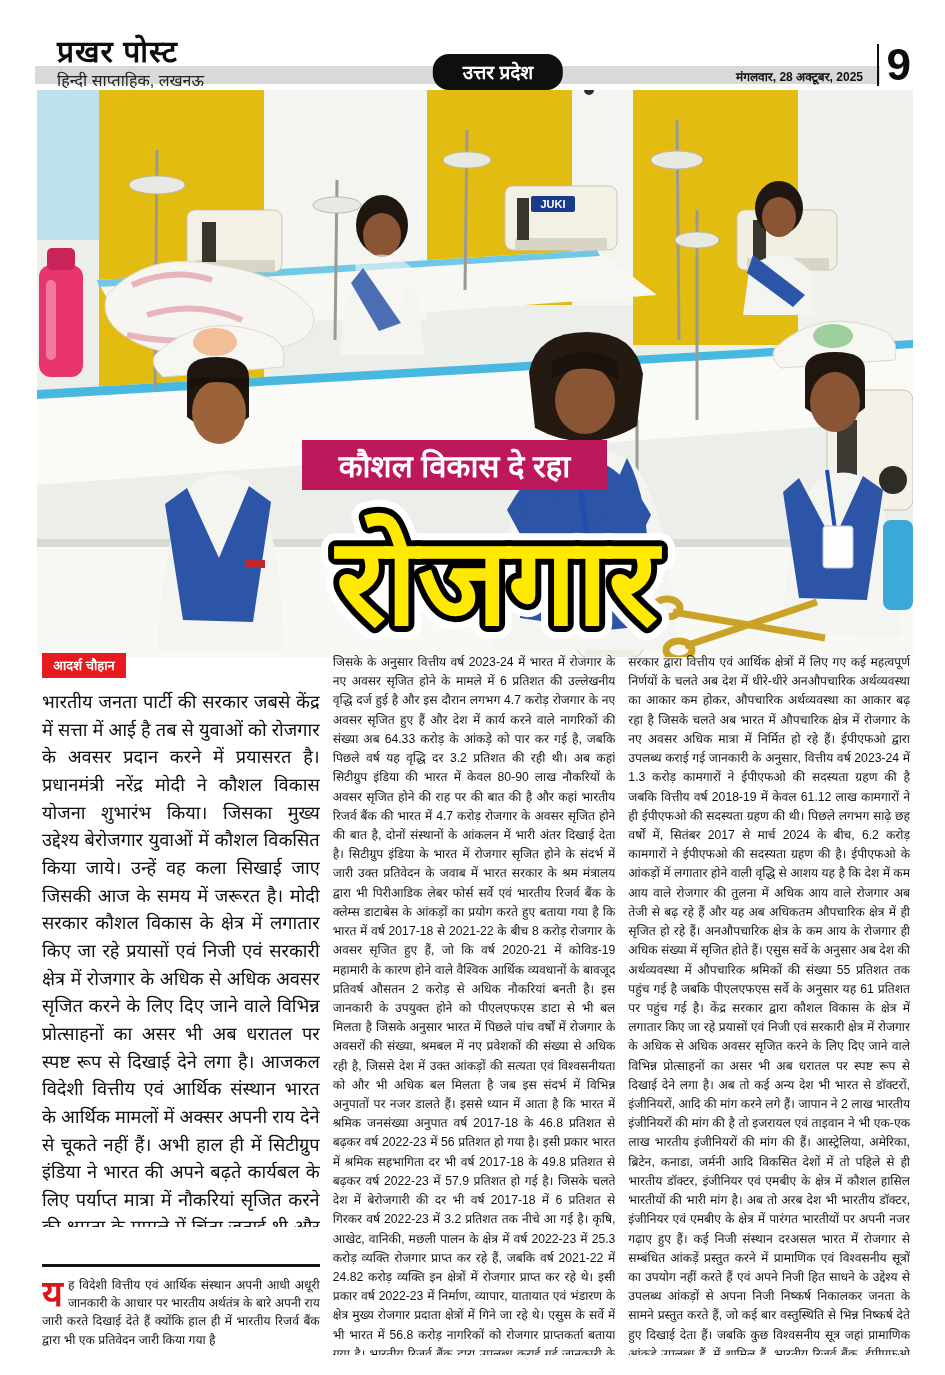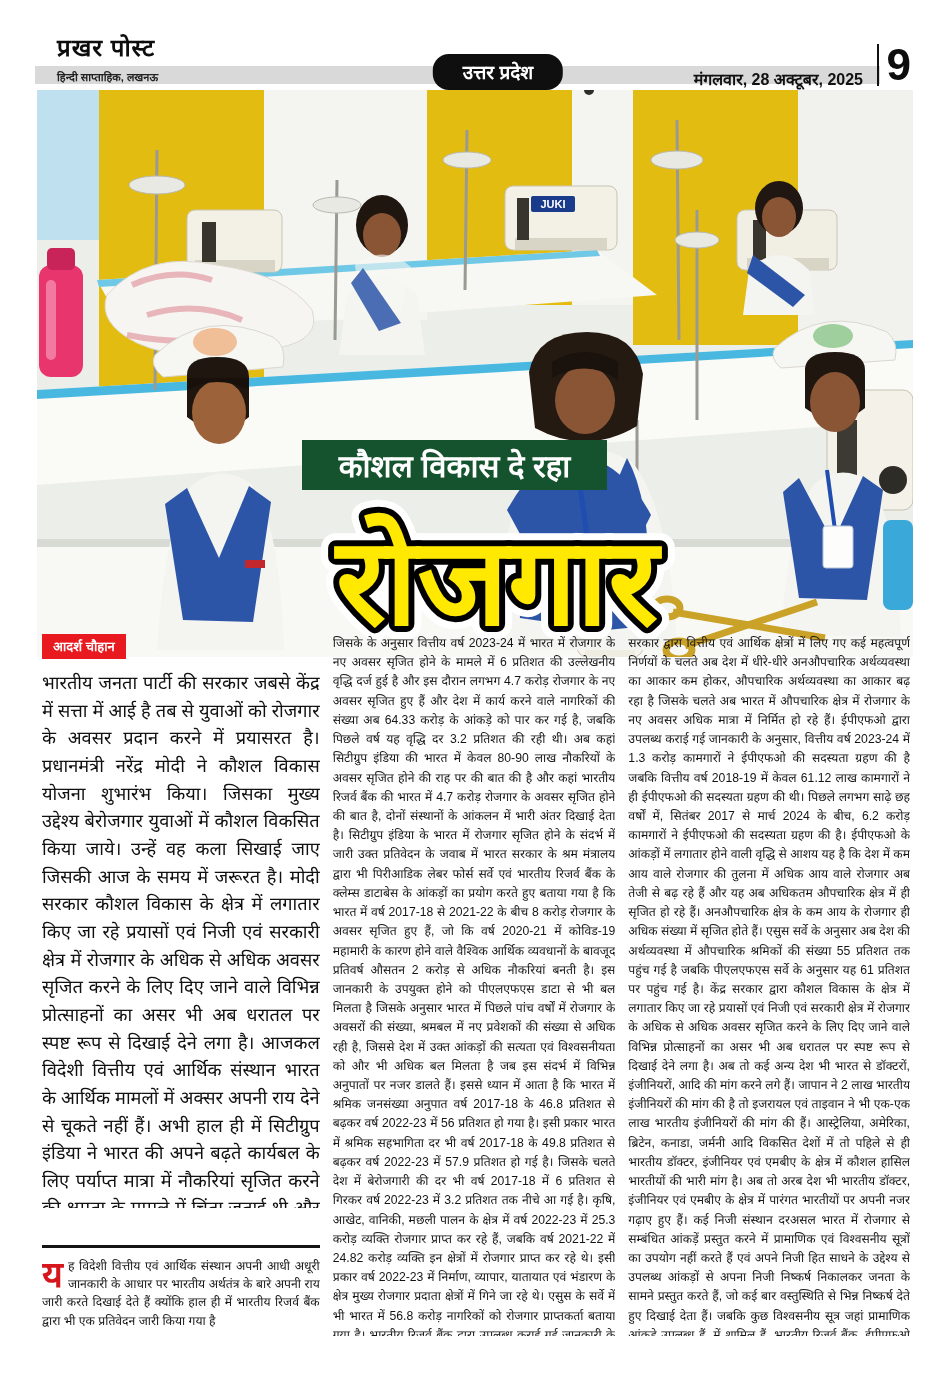--- a/index.html
+++ b/index.html
@@ -3,42 +3,42 @@
 <meta charset="utf-8">
 <style>
   html,body { margin:0; padding:0; background:#bfbfbf; }
   .page {
     position:relative; width:945px; height:1375px; margin:0 auto;
     background:#ffffff; overflow:hidden;
     font-family:"Liberation Sans","DejaVu Sans",sans-serif; color:#111;
   }
   
   .hdr { position:absolute; left:35px; top:30px; width:876px; height:58px; }
-  .masthead { position:absolute; left:22px; top:0; font-size:24px; font-weight:bold; color:#0d0d0d; letter-spacing:1px; }
+  .masthead { position:absolute; left:22px; top:0; font-size:30px; font-weight:bold; color:#0d0d0d; letter-spacing:1px; }
   .band { position:absolute; left:0; top:36px; width:845px; height:18px; background:#d9d9d9; }
-  .tagline { position:absolute; left:22px; top:39px; font-size:11px; font-weight:bold; color:#222; }
+  .tagline { position:absolute; left:22px; top:39px; font-size:16px; font-weight:normal; color:#222; }
   .edition-badge {
     position:absolute; left:50%; top:24px; transform:translateX(-50%);
     background:#0f0f0f; color:#fff; font-size:19px; font-weight:bold;
     padding:5px 30px; border-radius:16px; white-space:nowrap;margin-left:25px;
   }
-  .dateline { position:absolute; right:48px; top:38px; font-size:16px; font-weight:bold; color:#111; }
+  .dateline { position:absolute; right:48px; top:38px; font-size:12px; font-weight:bold; color:#111; }
   .pageno { position:absolute; right:0; top:14px; font-size:44px; font-weight:bold; line-height:0.95;
             border-left:2px solid #111; padding-left:8px; color:#0d0d0d; }
   
   .photo { position:absolute; left:37px; top:90px; width:876px; height:567px; overflow:hidden; background:#e9ebe8; }
   .photo svg { display:block; }
   .kicker {
     position:absolute; left:265px; top:350px; width:305px; height:50px;
-    background:#14532d; color:#ffffff; font-size:31px; font-weight:bold;
+    background:#be185d; color:#ffffff; font-size:31px; font-weight:bold;
     display:flex; align-items:center; justify-content:center; white-space:nowrap;
   }
   .bigtitle { position:absolute; left:170px; top:392px; width:580px; height:185px; }
   
-  .columns { position:absolute; left:42px; top:634px; width:868px; height:702px; display:flex; gap:13px; }
+  .columns { position:absolute; left:42px; top:653px; width:868px; height:702px; display:flex; gap:13px; }
   .col { overflow:hidden; text-align:justify; }
   .col1 { position:relative; width:282px; height:100%; }
   .col2 { width:287px; } .col3 { width:286px; }
   .col2, .col3 { font-size:12.2px; line-height:1.575; color:#141414; }
   .byline-box {
     display:inline-block; background:#e8191f; color:#fff;
     font-size:13px; font-weight:bold; padding:3px 11px 4px; margin-bottom:11px;
   }
   .lead { font-size:18.2px; line-height:1.52; color:#101010; max-height:538px; overflow:hidden; }
   .intro-block { position:absolute; left:0; right:0; bottom:6px; }

